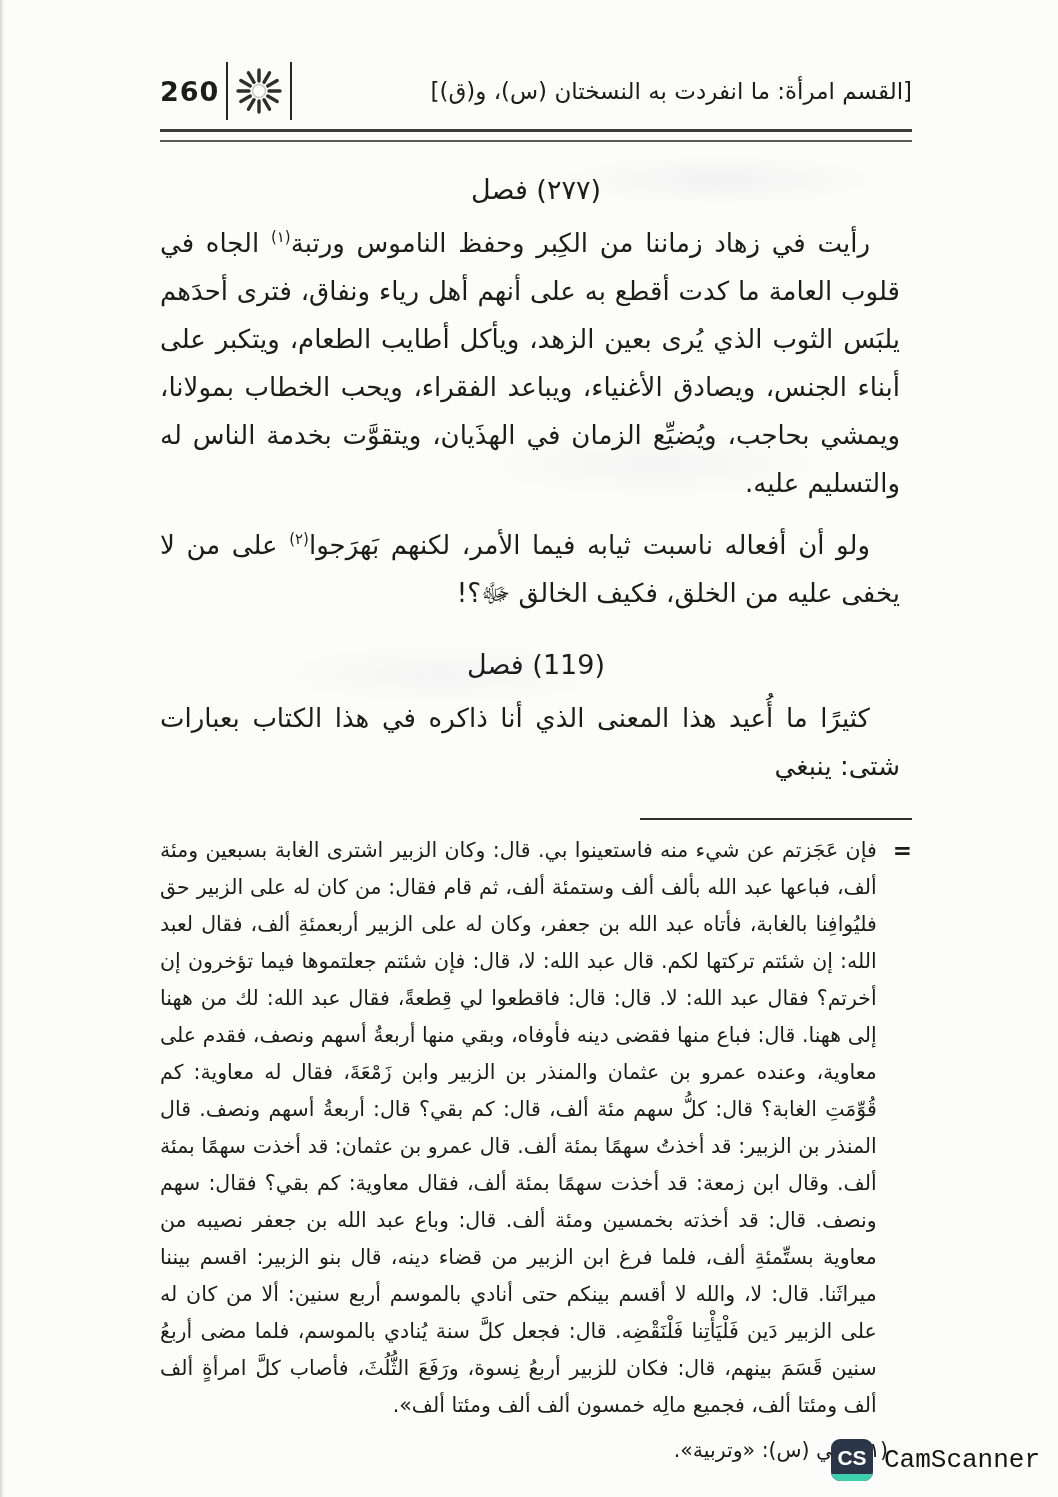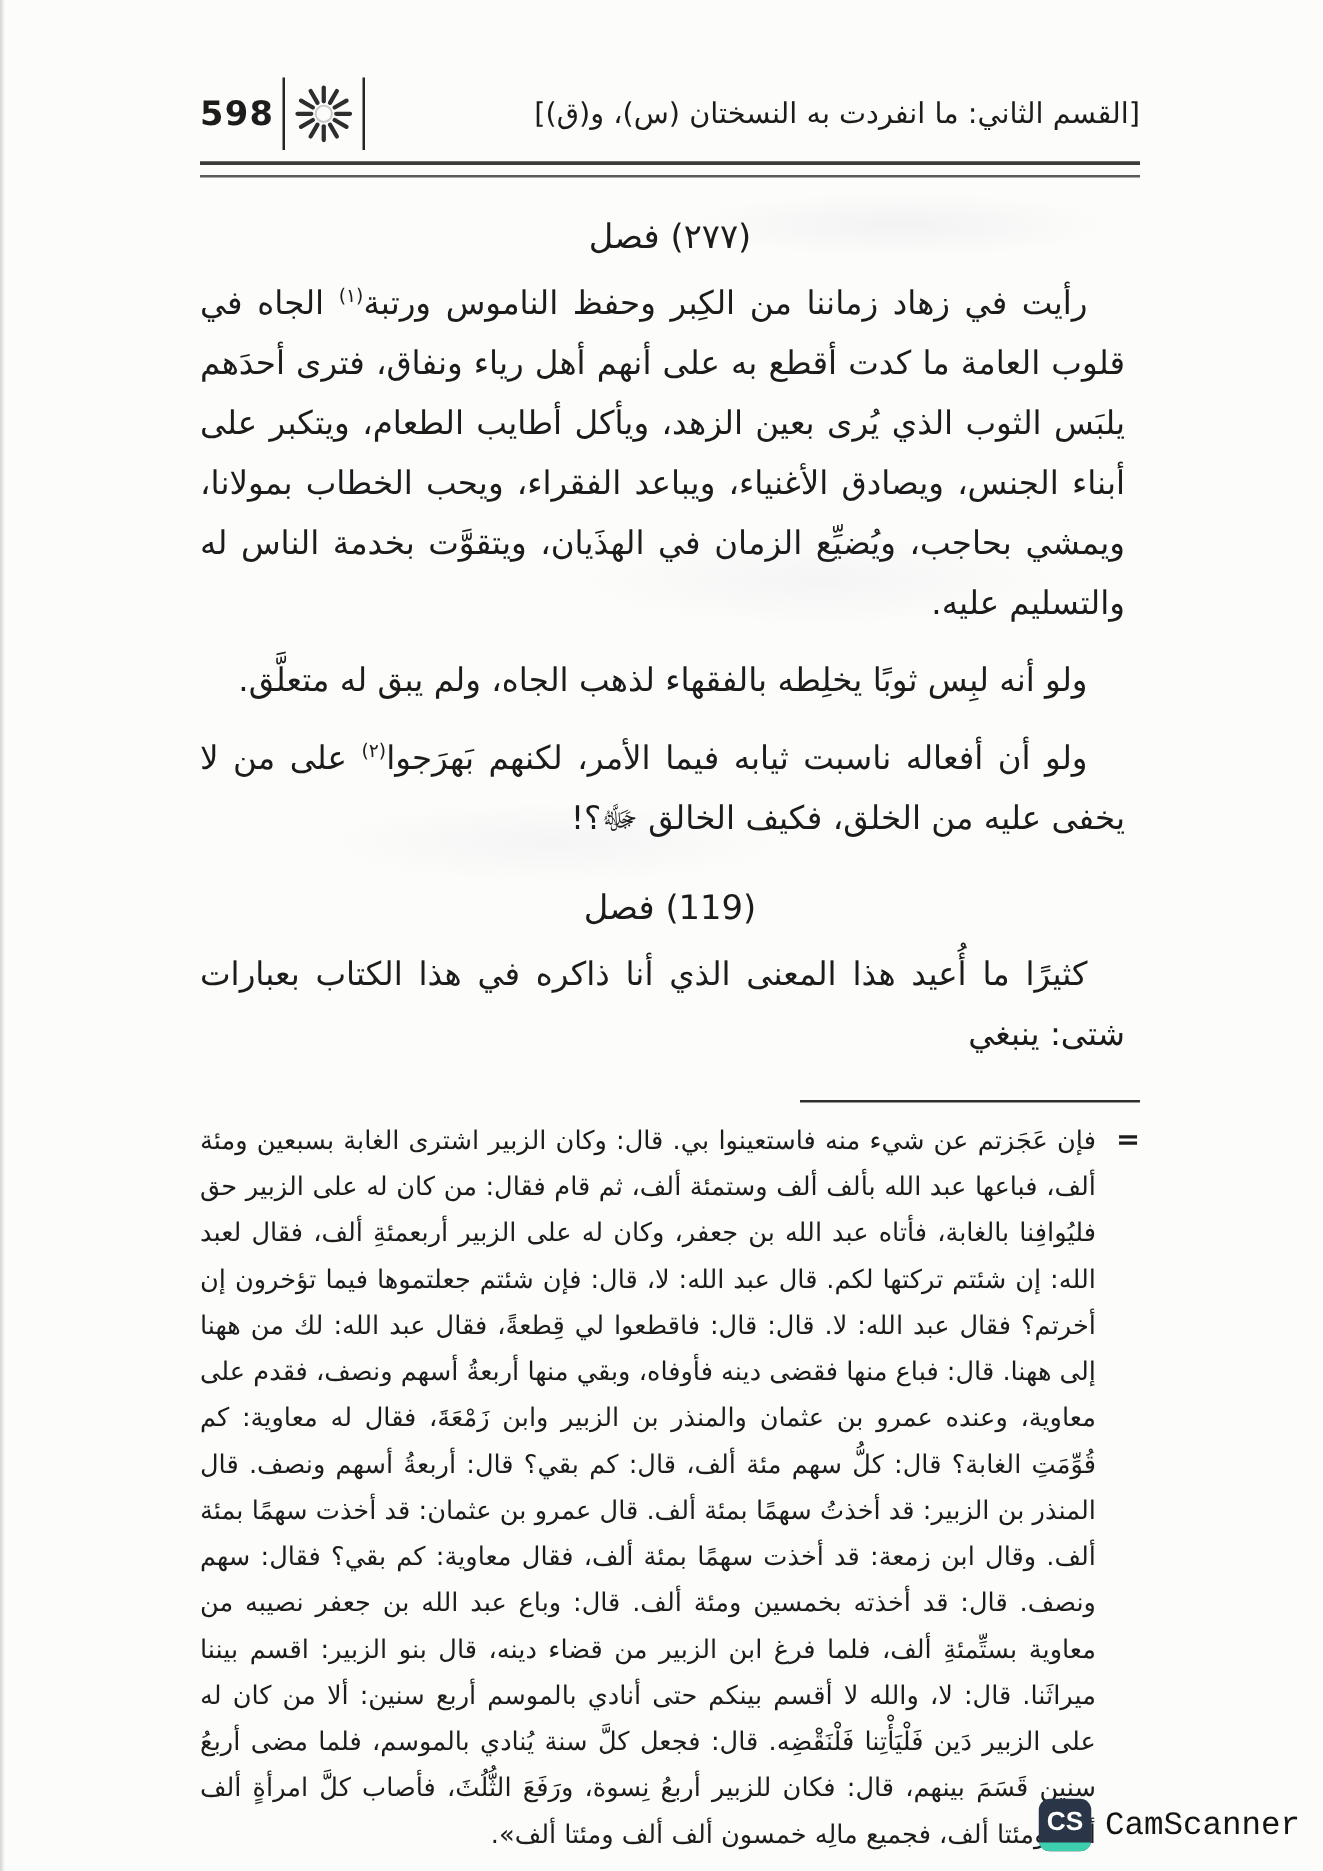--- a/index.html
+++ b/index.html
@@ -96,23 +96,23 @@
     font-family:Liberation Mono, monospace;font-size:26px;color:#141414;
   }
 </style>
 </head>
 <body>
 
 <div class="page">
   <div class="content">
 
     <div class="header-row">
-      <div class="header-title">[القسم الثاني: ما انفردت به النسختان (س)، و(ق)]</div>
+      <div class="header-title">[القسم امرأة: ما انفردت به النسختان (س)، و(ق)]</div>
       <div class="pageno-group">
-        <span class="pageno">598</span>
+        <span class="pageno">260</span>
         <span class="vbar"></span>
         <span class="ornament">
           <svg width="48" height="48" viewBox="0 0 48 48">
             <g stroke="#2e2e2e" stroke-width="3.4" stroke-linecap="round">
               <line x1="34" y1="24" x2="45" y2="24"></line>
               <line x1="32.7" y1="29" x2="42.2" y2="34.5"></line>
               <line x1="29" y1="32.7" x2="34.5" y2="42.2"></line>
               <line x1="24" y1="34" x2="24" y2="45"></line>
               <line x1="19" y1="32.7" x2="13.5" y2="42.2"></line>
               <line x1="15.3" y1="29" x2="5.8" y2="34.5"></line>
@@ -128,21 +128,20 @@
         </span>
         <span class="vbar"></span>
       </div>
     </div>
     <div class="header-rule"></div>
 
     <div class="section-heading">(٢٧٧) فصل</div>
 
     <p class="para"><span>رأيت في زهاد زماننا من الكِبر وحفظ الناموس ورتبة</span><span class="fnref">(١)</span><span> الجاه في قلوب العامة ما كدت أقطع به على أنهم أهل رياء ونفاق، فترى أحدَهم يلبَس الثوب الذي يُرى بعين الزهد، ويأكل أطايب الطعام، ويتكبر على أبناء الجنس، ويصادق الأغنياء، ويباعد الفقراء، ويحب الخطاب بمولانا، ويمشي بحاجب، ويُضيِّع الزمان في الهذَيان، ويتقوَّت بخدمة الناس له والتسليم عليه.</span></p>
 
-    <p class="para">ولو أنه لبِس ثوبًا يخلِطه بالفقهاء لذهب الجاه، ولم يبق له متعلَّق.</p>
 
     <p class="para"><span>ولو أن أفعاله ناسبت ثيابه فيما الأمر، لكنهم بَهرَجوا</span><span class="fnref">(٢)</span><span> على من لا يخفى عليه من الخلق، فكيف الخالق ﷻ؟!</span></p>
 
     <div class="section-heading">(119) فصل</div>
 
     <p class="para">كثيرًا ما أُعيد هذا المعنى الذي أنا ذاكره في هذا الكتاب بعبارات شتى: ينبغي</p>
 
     <div class="footnote-sep"></div>
 
     <div class="footnote-cont">

